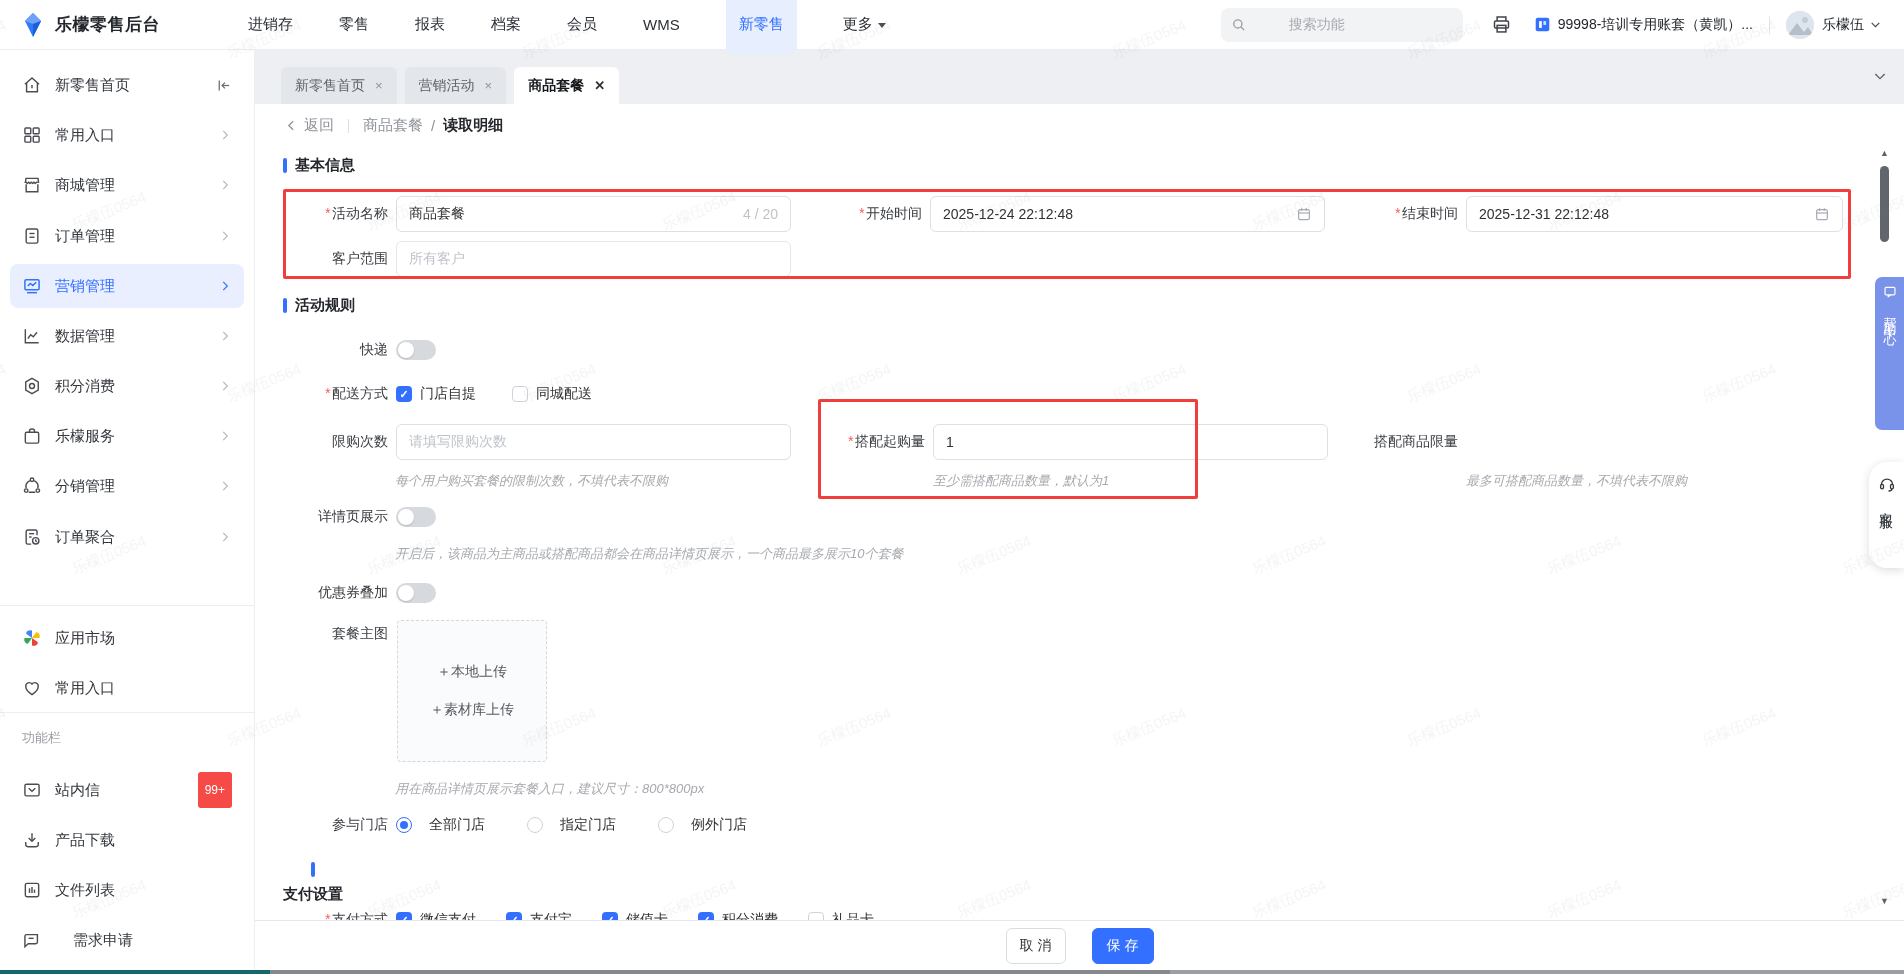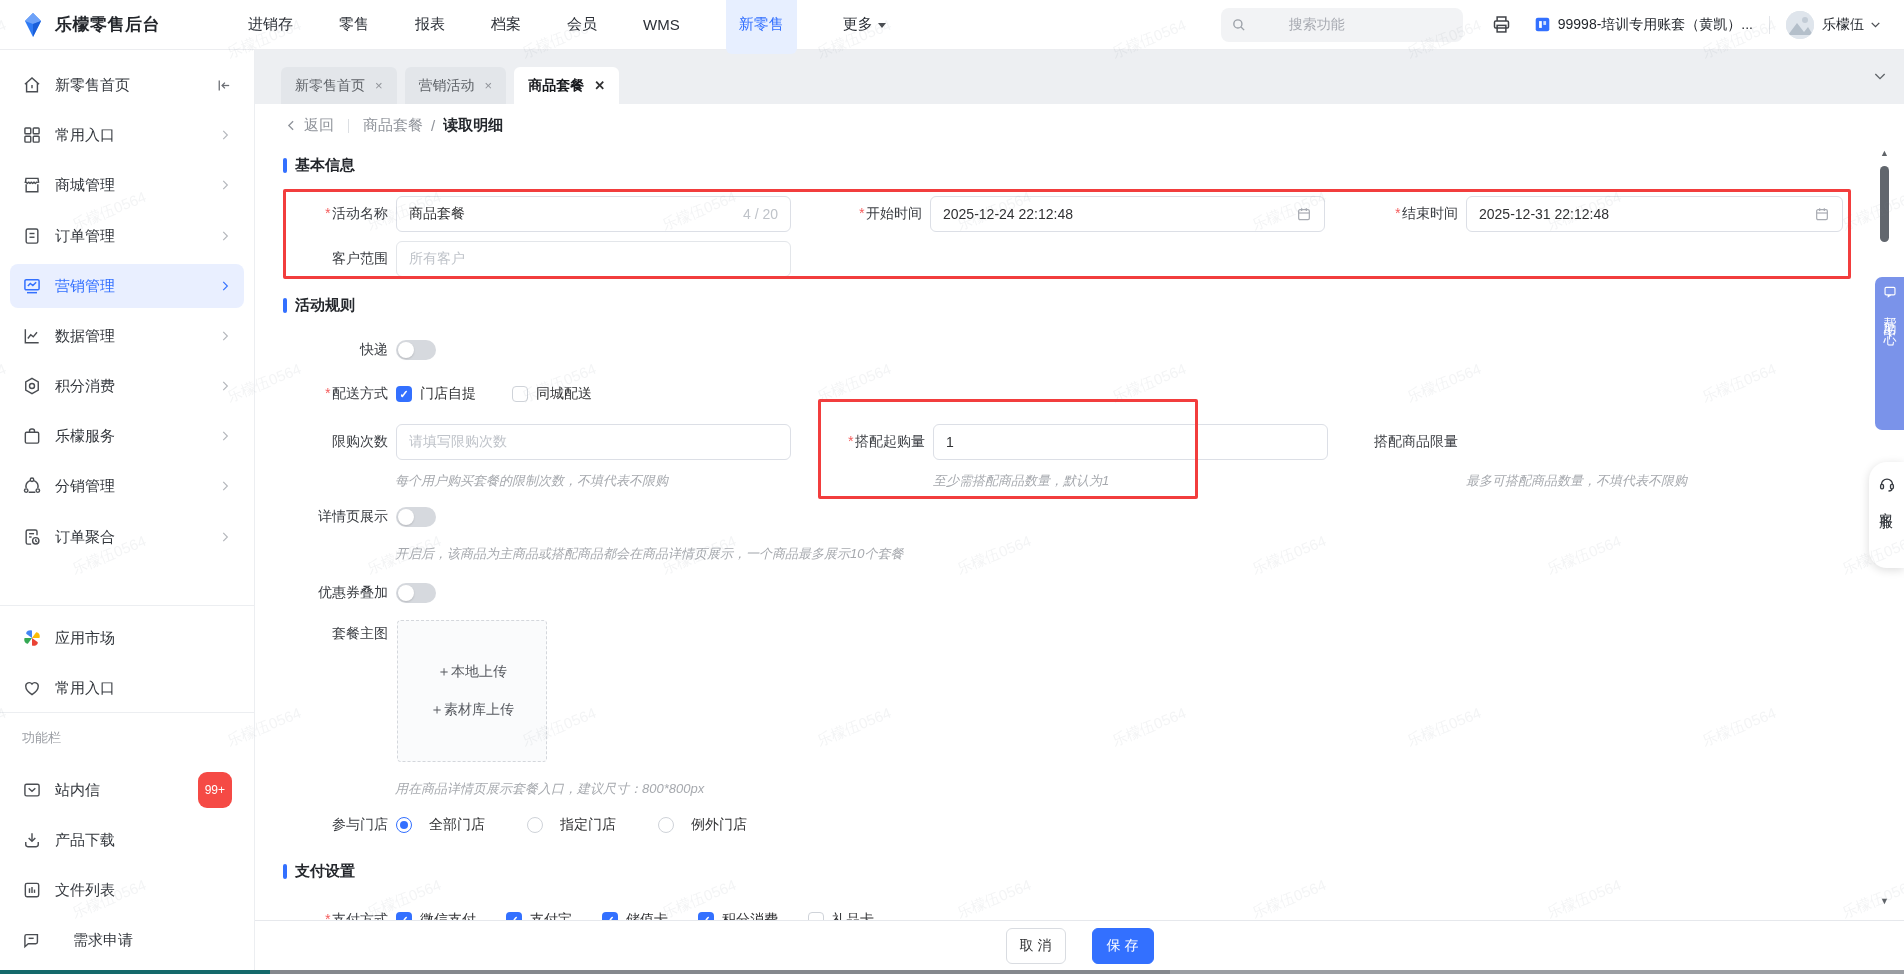--- a/index.html
+++ b/index.html
@@ -44,21 +44,21 @@
   .side-item { position:absolute; left:10px; right:10px; height:44px; display:flex; align-items:center;
                padding:0 12px; border-radius:8px; cursor:pointer; color:#33373d; }
   .side-item .s-ico { width:20px; height:20px; color:#4a4d52; flex:none; }
   .side-item .s-lbl { margin-left:13px; font-size:15px; }
   .side-item .s-arrow { margin-left:auto; color:#b4b7bc; }
   .side-item.selected { background:#e9efff; color:#3370ff; }
   .side-item.selected .s-ico, .side-item.selected .s-arrow { color:#3370ff; }
   .side-divider { position:absolute; left:0; right:0; height:1px; background:#eceef1; }
   .side-section { position:absolute; left:22px; font-size:13px; color:#9a9da3; }
   .badge { margin-left:auto; background:#f54a45; color:#fff; font-size:12px; line-height:18px;
-           padding:9px 7px; border-radius:9px; }
+           padding:9px 7px; border-radius:3px; }
 
   
   .main { position:absolute; left:255px; top:50px; width:1649px; height:924px; background:#edeff2; }
   .tabbar { position:absolute; left:0; top:0; right:0; height:54px; display:flex; align-items:flex-end;
             padding-left:26px; }
   .tab { height:37px; display:flex; align-items:center; padding:0 14px; margin-right:8px;
          border-radius:6px 6px 0 0; background:#e3e6ea; color:#5f6368; font-size:14px; cursor:pointer; }
   .tab.active { background:#fff; color:#17191d; font-weight:700; }
   .tab .tab-close { margin-left:10px; font-size:13px; color:#909399; font-style:normal; }
   .tab.active .tab-close { color:#303133; font-weight:700; }
@@ -540,21 +540,21 @@
       <span class="rdo-opt" style="margin-right:42px;">
         <span class="rdo unselected"></span>
         <span>指定门店</span>
       </span>
       <span class="rdo-opt">
         <span class="rdo unselected"></span>
         <span>例外门店</span>
       </span>
     </div>
 
-    <div class="section-head" style="top:758px;">
+    <div class="section-head" style="top:758px;flex-direction:column;">
       <span class="section-bar"></span>
       <span class="section-title">支付设置</span>
     </div>
 
     <div class="row" style="left:0; top:804px; height:24px;">
       <span class="lbl" style="width:133px;"><i class="req">*</i><span>支付方式</span></span>
       <span class="cbx-opt" style="margin-right:30px;">
         <span class="cbx checked">✓</span>
         <span>微信支付</span>
       </span>

